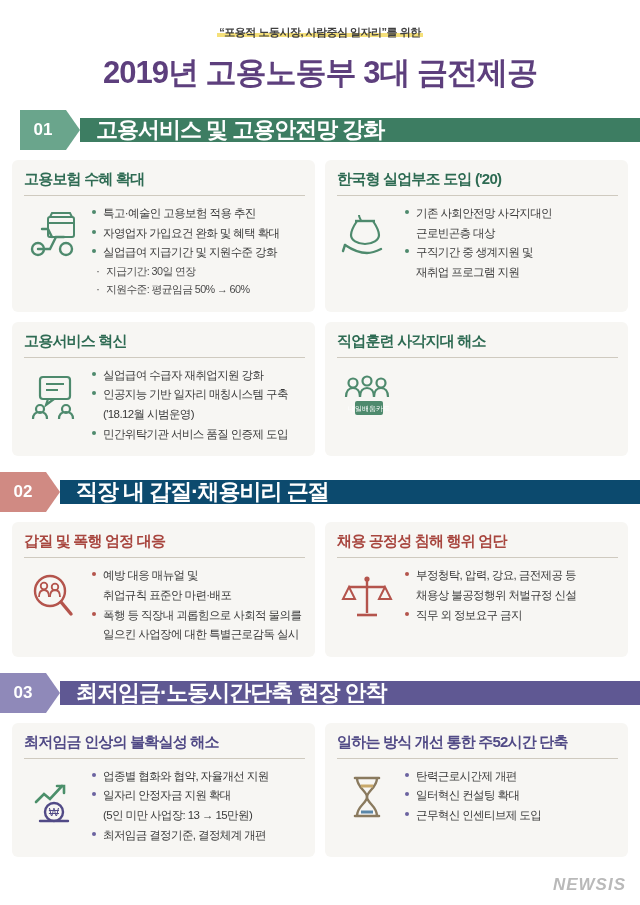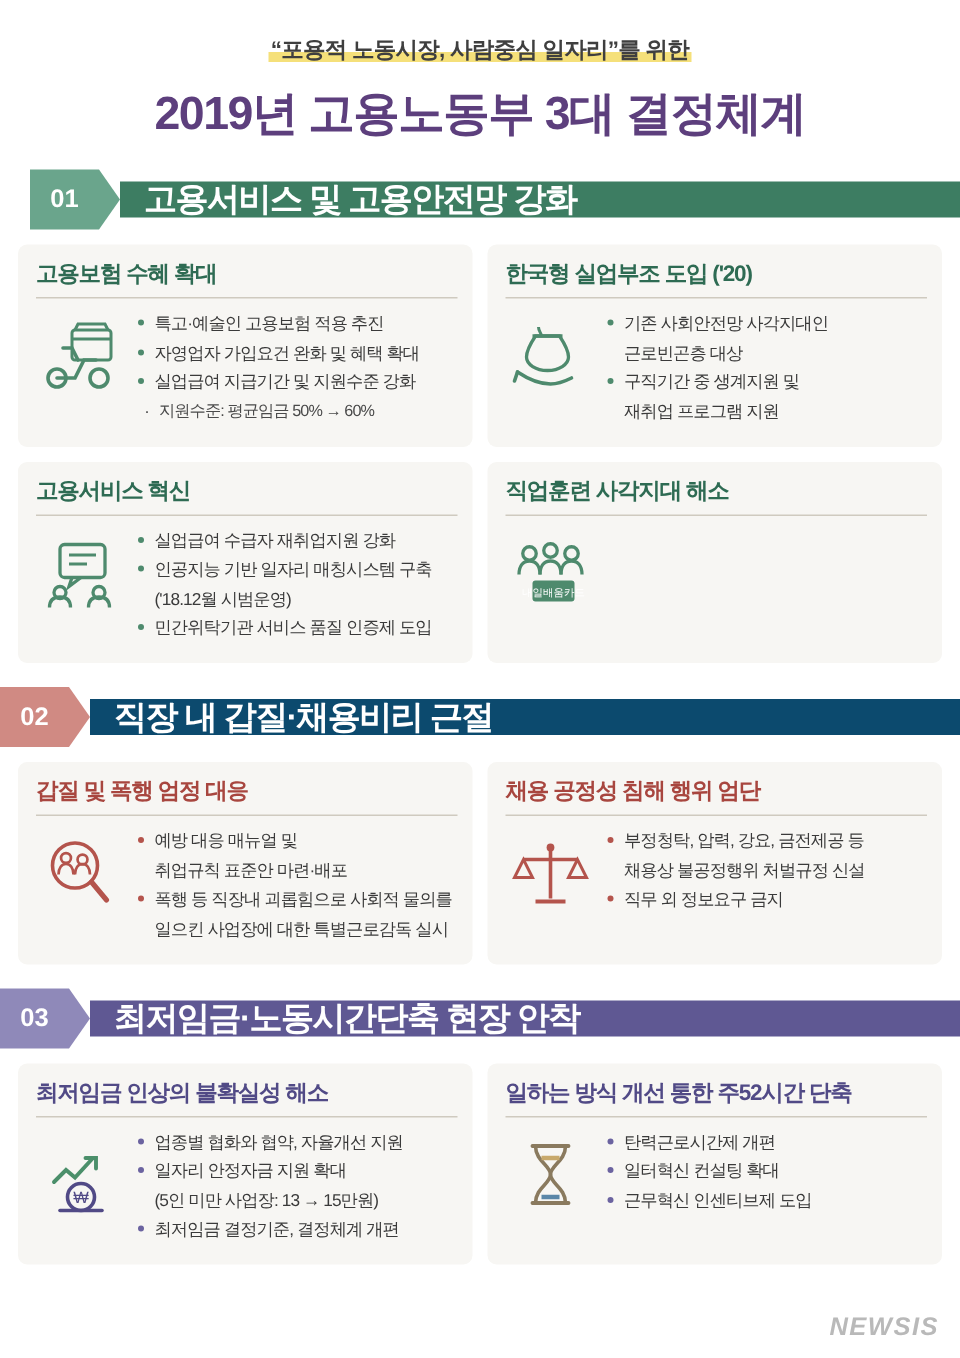--- a/index.html
+++ b/index.html
@@ -10,21 +10,21 @@
     color:#333;
     overflow:hidden;
     position:relative;
   }
   .page{width:640px;height:905px;position:relative;}
 
   
   .header{padding-top:22px;text-align:center;}
   .subtitle{
     display:inline-block;
-    font-size:15px;
+    font-size:11px;
     color:#3f3f3f;
     font-weight:bold;
     letter-spacing:-0.5px;
     position:relative;
     padding:2px 6px 4px 6px;
   }
   .subtitle .hl{
     background:linear-gradient(transparent 55%, #f5e07a 55%, #f5e07a 95%, transparent 95%);
     padding:0 2px;
   }
@@ -140,21 +140,21 @@
   }
   .footer .n{color:#b9b9b9;}
 </style>
 </head>
 <body>
 
 <div class="page">
 
   <div class="header">
     <div class="subtitle"><span class="hl">“포용적 노동시장, 사람중심 일자리”를 위한</span></div>
-    <div class="title">2019년 고용노동부 3대 결정체계</div>
+    <div class="title">2019년 고용노동부 3대 금전제공</div>
   </div>
 
   <div class="section s1">
     <div class="band">
       <div class="numbox">01</div>
       <div class="arrow"></div>
       <div class="bandtext">고용서비스 및 고용안전망 강화</div>
     </div>
     <div class="cards">
 
@@ -169,20 +169,21 @@
               <circle cx="12" cy="40" r="6" fill="none" stroke="#4e8a6d" stroke-width="2.4"></circle>
               <circle cx="40" cy="40" r="6" fill="none" stroke="#4e8a6d" stroke-width="2.4"></circle>
               <path d="M12 40h12l6-12h8" fill="none" stroke="#4e8a6d" stroke-width="2.4" stroke-linecap="round"></path>
               <path d="M26 28l-4-8h-6" fill="none" stroke="#4e8a6d" stroke-width="2.4" stroke-linecap="round"></path>
             </svg>
           </div>
           <ul class="bullets">
             <li>특고·예술인 고용보험 적용 추진</li>
             <li>자영업자 가입요건 완화 및 혜택 확대</li>
             <li>실업급여 지급기간 및 지원수준 강화</li>
+            <li class="sub">지급기간: 30일 연장</li>
             <li class="sub">지원수준: 평균임금 50% → 60%</li>
           </ul>
         </div>
       </div>
 
       <div class="card">
         <div class="card-title">한국형 실업부조 도입 ('20)</div>
         <div class="card-body">
           <div class="icon">
             <svg width="56" height="52" viewBox="0 0 56 52">

